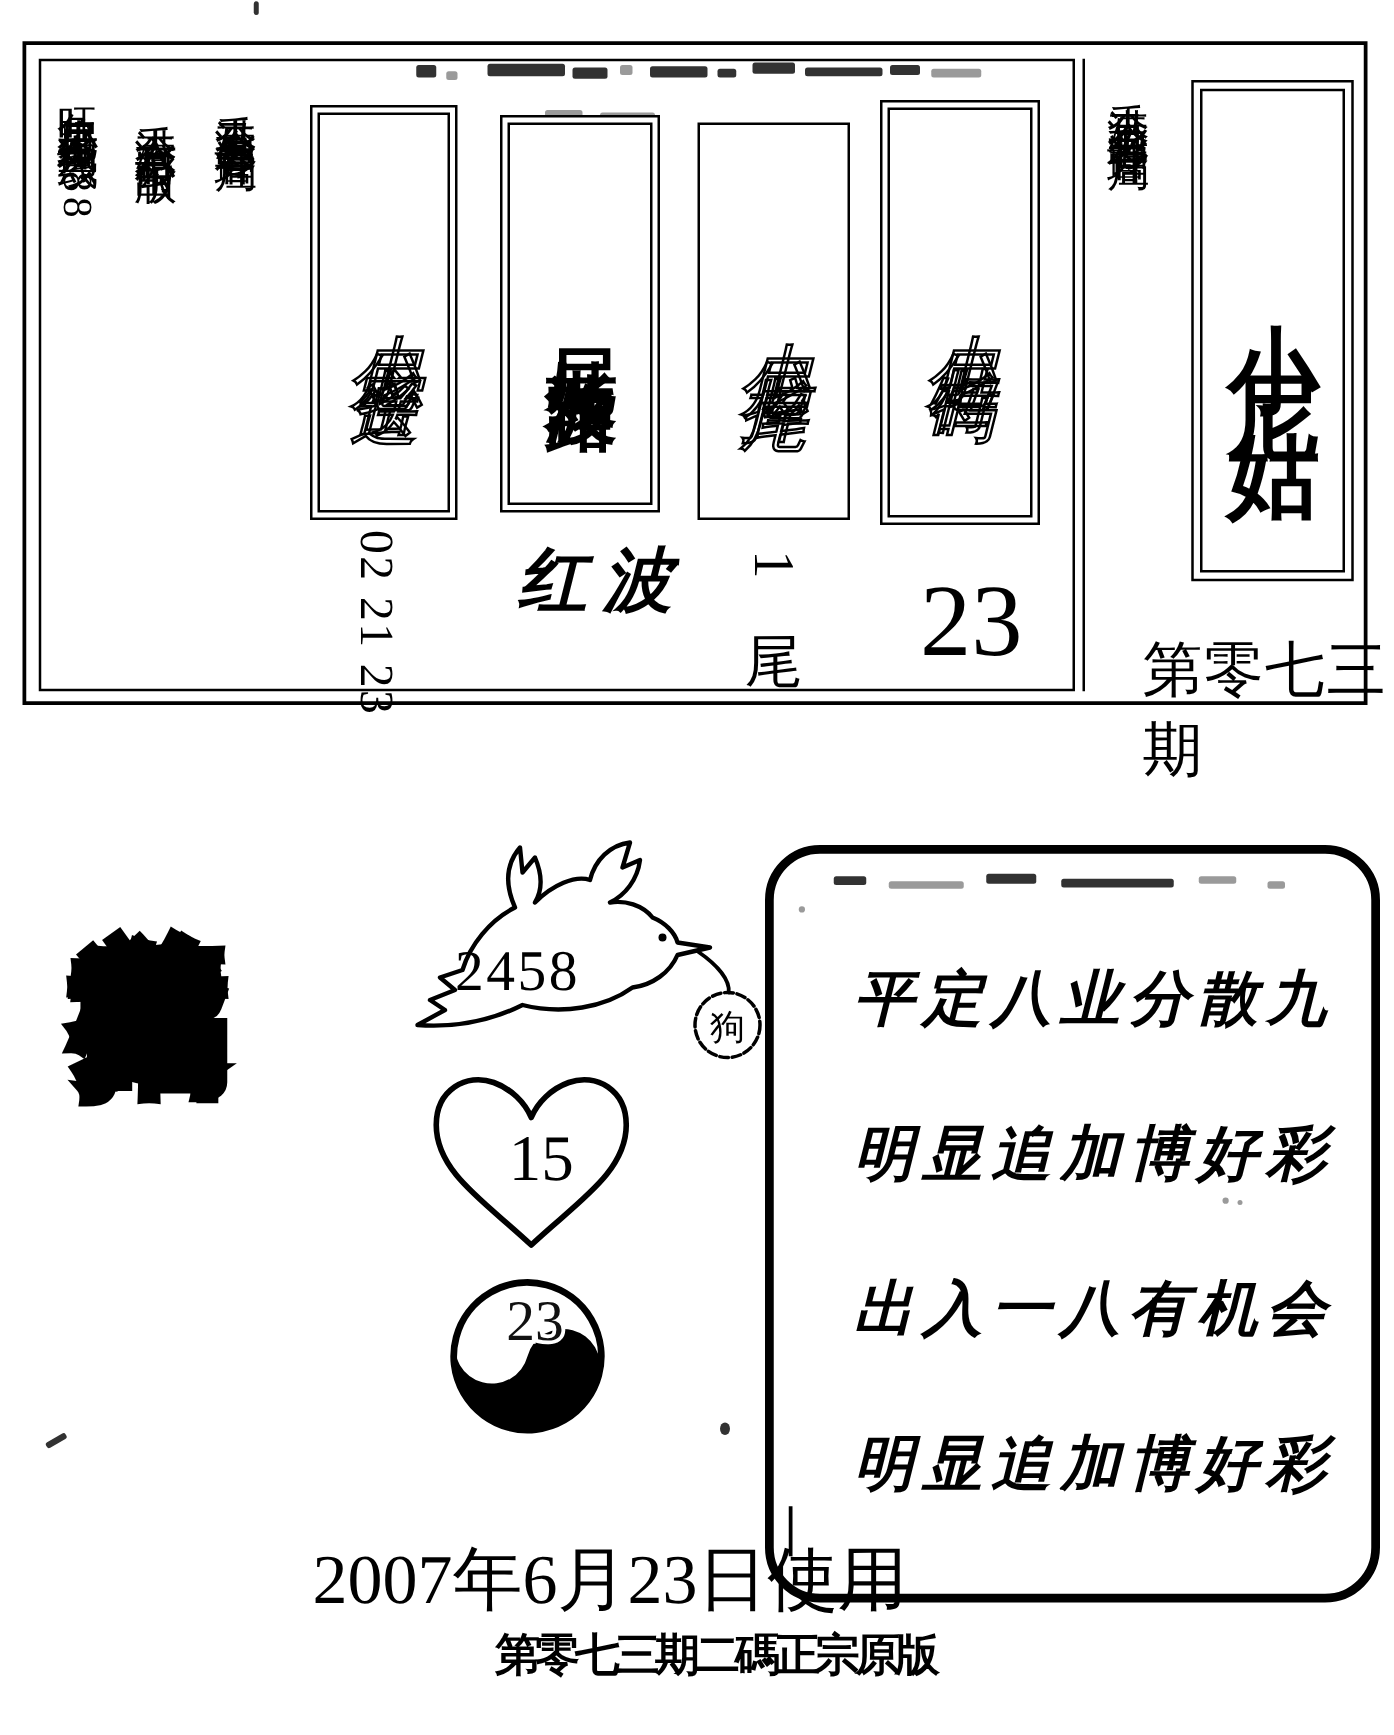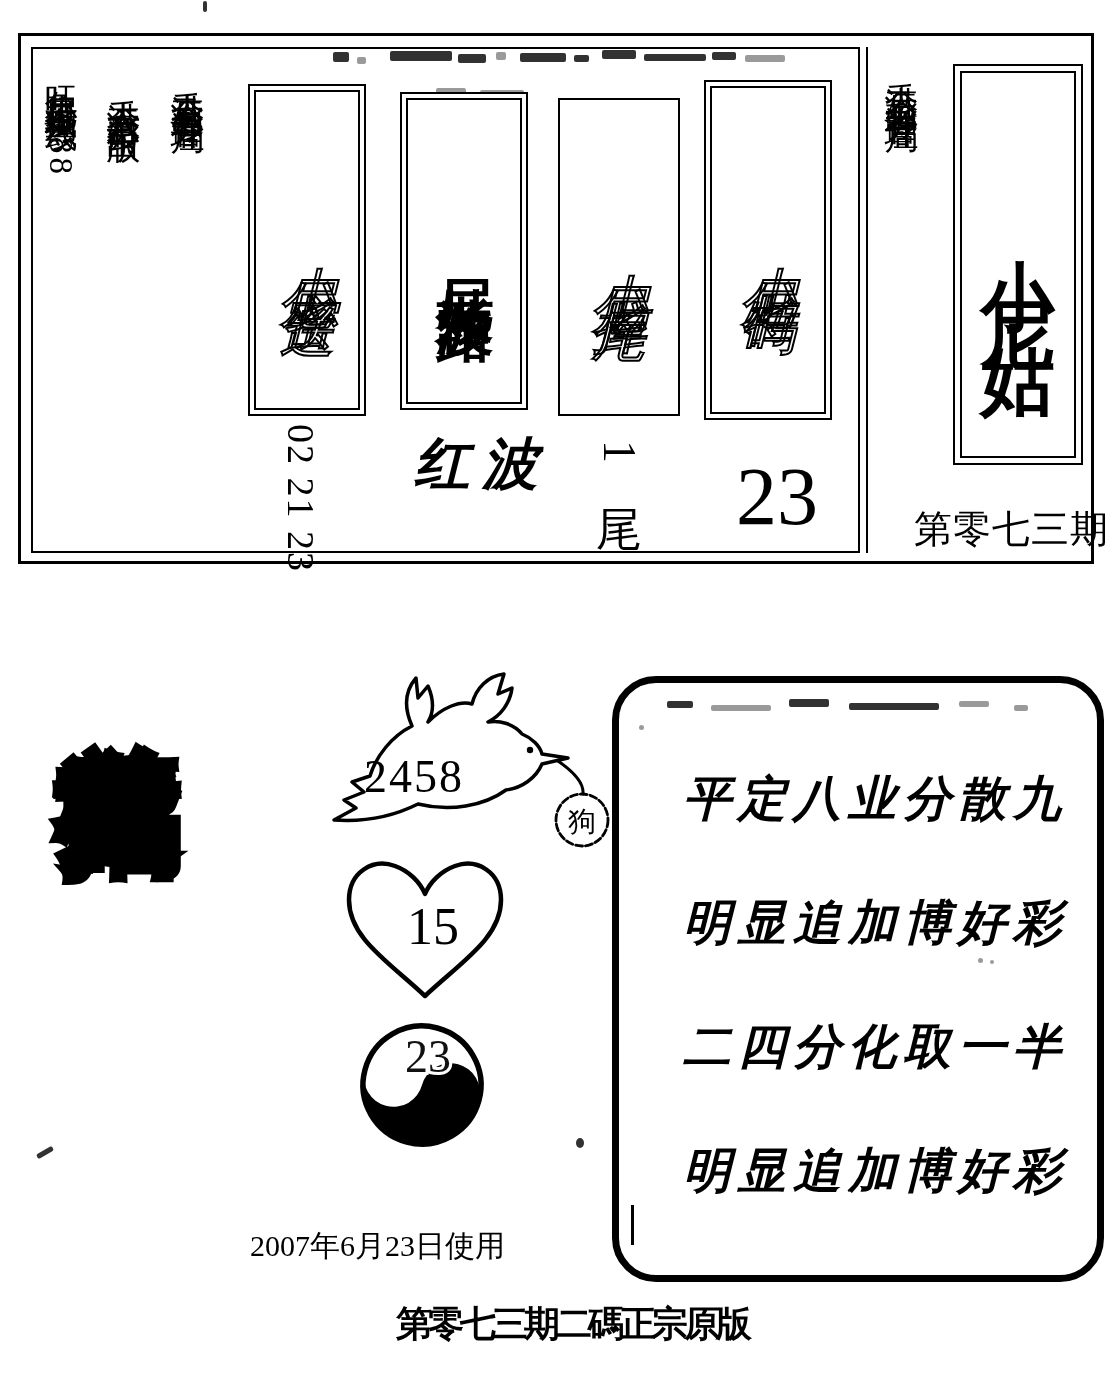--- a/index.html
+++ b/index.html
@@ -33,28 +33,28 @@
   .outline-text { color:#000; }
   @supports (-webkit-text-stroke: 2px #000) {
     .outline-text { -webkit-text-stroke:2px #000; color:#fff; }
   }
 
   
   .mast-box { left:953px; top:64px; width:130px; height:401px; border:2px solid #000; padding:5px; }
   .mast-box-inner { width:100%; height:100%; border:2px solid #000;
                     display:flex; align-items:center; justify-content:center; }
   .mast-title { writing-mode:vertical-rl; line-height:1; font-size:74px; font-weight:700; letter-spacing:44px; }
-  .issue { left:914px; top:504px; font-size:38px; letter-spacing:1px; }
+  .issue { left:914px; top:504px; font-size:48px; letter-spacing:1px; }
 
   
   .side-title { left:56px; top:642px; font-size:126px; font-weight:900; letter-spacing:4px; }
   @supports (-webkit-text-stroke: 2px #000) {
     .side-title { -webkit-text-stroke:5px #000; }
   }
-  .date-note { left:250px; top:1226px; font-size:30px; }
+  .date-note { left:250px; top:1226px; font-size:56px; }
 
   .poem-box { left:612px; top:676px; width:492px; height:606px;
               border:7px solid #000; border-radius:44px; }
   .poem-line { position:absolute; left:64px; font-size:48px; font-weight:700; font-style:italic;
                letter-spacing:7px; white-space:nowrap; }
   .poem-tick { position:absolute; left:12px; top:522px; width:3px; height:40px; background:#000; }
 
   
   .brand-row { left:6px; top:1280px; display:flex; align-items:center; gap:22px; height:96px; }
   .brand-cn { font-size:88px; font-weight:900; color:#ed6e4c; letter-spacing:2px; }
@@ -190,20 +190,20 @@
     <div class="smudge" style="left:48px; top:18px; width:26px; height:7px;"></div>
     <div class="smudge light" style="left:92px; top:22px; width:60px; height:6px;"></div>
     <div class="smudge" style="left:170px; top:16px; width:40px; height:8px;"></div>
     <div class="smudge" style="left:230px; top:20px; width:90px; height:7px;"></div>
     <div class="smudge light" style="left:340px; top:18px; width:30px; height:6px;"></div>
     <div class="smudge light" style="left:395px; top:22px; width:14px; height:6px;"></div>
     <div class="smudge light dot" style="left:20px; top:42px; width:5px; height:5px;"></div>
 
     <div class="poem-line" style="top:84px;">平定八业分散九</div>
     <div class="poem-line" style="top:208px;">明显追加博好彩</div>
-    <div class="poem-line" style="top:332px;">二四分化取一半</div>
+    <div class="poem-line" style="top:332px;">出入一八有机会</div>
     <div class="poem-line" style="top:456px;">明显追加博好彩</div>
     <div class="poem-tick"></div>
   </div>
 
   <div class="abs overlay-caption">第零七三期二碼正宗原版</div>
 
 </div>
 
 </body></html>

